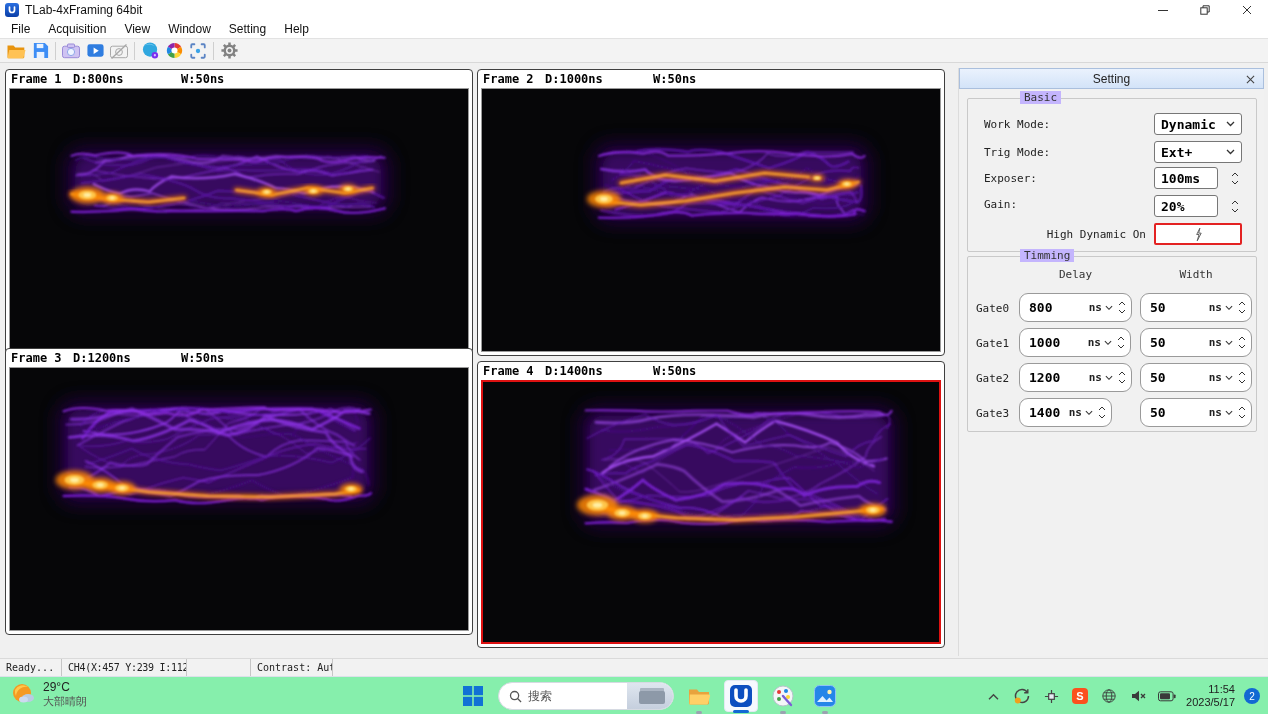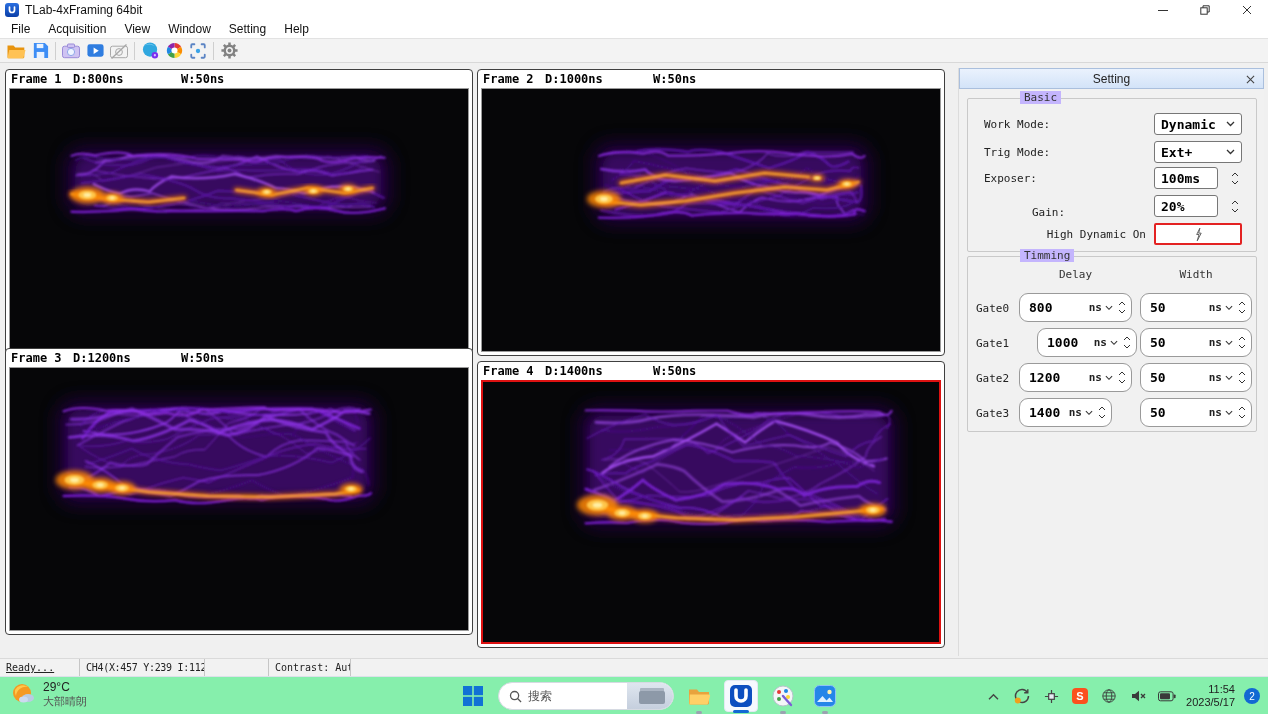--- a/index.html
+++ b/index.html
@@ -454,21 +454,21 @@
         <div class="spincol">
           <svg width="8" height="5" viewBox="0 0 8 5">
               <path d="M1 4l3-3 3 3" stroke="#333" fill="none"></path>
             </svg>
           <svg width="8" height="5" viewBox="0 0 8 5">
               <path d="M1 1l3 3 3-3" stroke="#333" fill="none"></path>
             </svg>
         </div>
       </div>
 
-      <span class="set-label" style="top:107px;margin-left:48px;">Gain:</span>
+      <span class="set-label" style="top:99px;">Gain:</span>
       <div class="spinwrap" style="top:96px;">
         <div class="spinbox">
             <span>20%</span>
           </div>
         <div class="spincol">
           <svg width="8" height="5" viewBox="0 0 8 5">
               <path d="M1 4l3-3 3 3" stroke="#333" fill="none"></path>
             </svg>
           <svg width="8" height="5" viewBox="0 0 8 5">
               <path d="M1 1l3 3 3-3" stroke="#333" fill="none"></path>
@@ -517,21 +517,21 @@
                   <path d="M1 4l3-3 3 3" stroke="#333" fill="none"></path>
                 </svg>
            <svg width="8" height="5" viewBox="0 0 8 5">
                   <path d="M1 1l3 3 3-3" stroke="#333" fill="none"></path>
                 </svg>
          </span>
        </div>
           </div>
           <div>
             <span class="gate-label" style="top:80px">Gate1</span>
-            <div class="gate-box" style="top:71px;left:69px;width:100px">
+            <div class="gate-box" style="top:71px;left:51px;width:112px">
          <span class="gate-val">1000</span>
          <span class="gate-ns">ns</span>
          <svg width="8" height="6" viewBox="0 0 9 6">
                 <path d="M1 1l3.5 3.5L8 1" stroke="#333" stroke-width="1.2" fill="none"></path>
               </svg>
          <span class="gate-spin">
            <svg width="8" height="5" viewBox="0 0 8 5">
                   <path d="M1 4l3-3 3 3" stroke="#333" fill="none"></path>
                 </svg>
            <svg width="8" height="5" viewBox="0 0 8 5">
@@ -620,21 +620,21 @@
                 </svg>
          </span>
        </div>
           </div>
         </div>
     </div>
   </div>
 </div>
 
 <div class="statusbar">
-  <div class="status-cell" style="width:80px;text-decoration:underline;">Ready...</div>
+  <div class="status-cell" style="width:62px;">Ready...</div>
   <div class="status-cell" style="width:125px;letter-spacing:-0.3px;">CH4(X:457 Y:239 I:112)</div>
   <div class="status-cell" style="width:64px;"></div>
   <div class="status-cell" style="width:82px;">Contrast: Auto</div>
 </div>
 
 <div class="taskbar">
   <div class="weather">
     <svg width="26" height="26" viewBox="0 0 26 26">
       <circle cx="12" cy="12" r="9" fill="#f59a23"></circle>
       <path d="M5 9a9 9 0 0 1 13-3A10 10 0 0 0 6 15a9 9 0 0 1-1-6z" fill="#ffc84d"></path>

